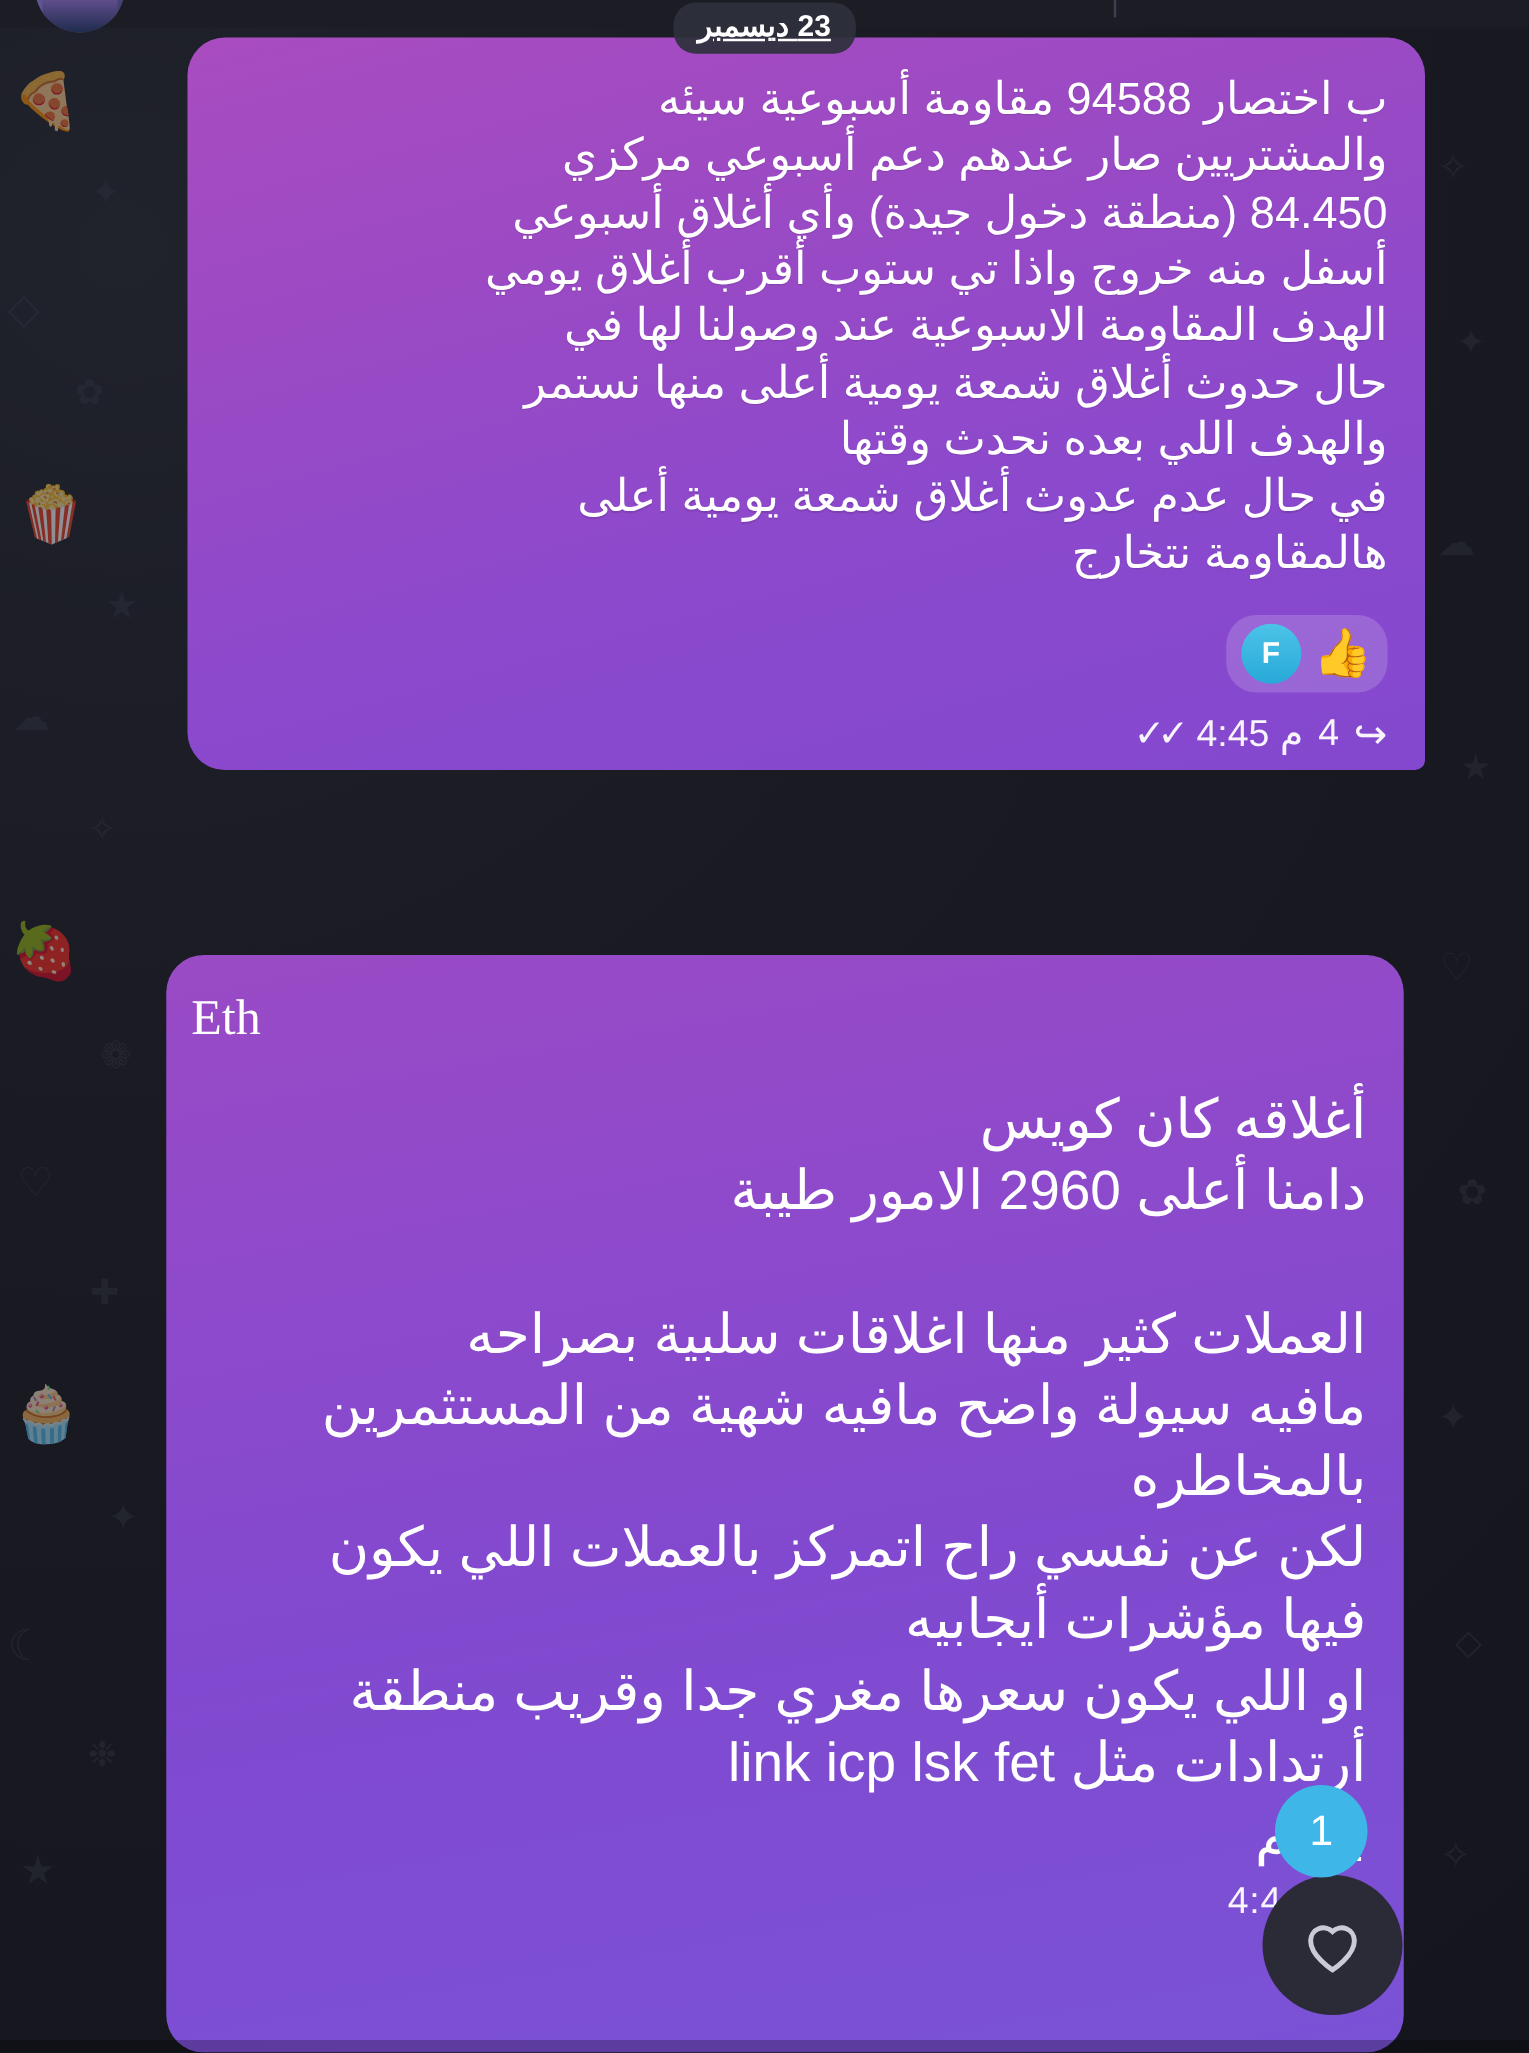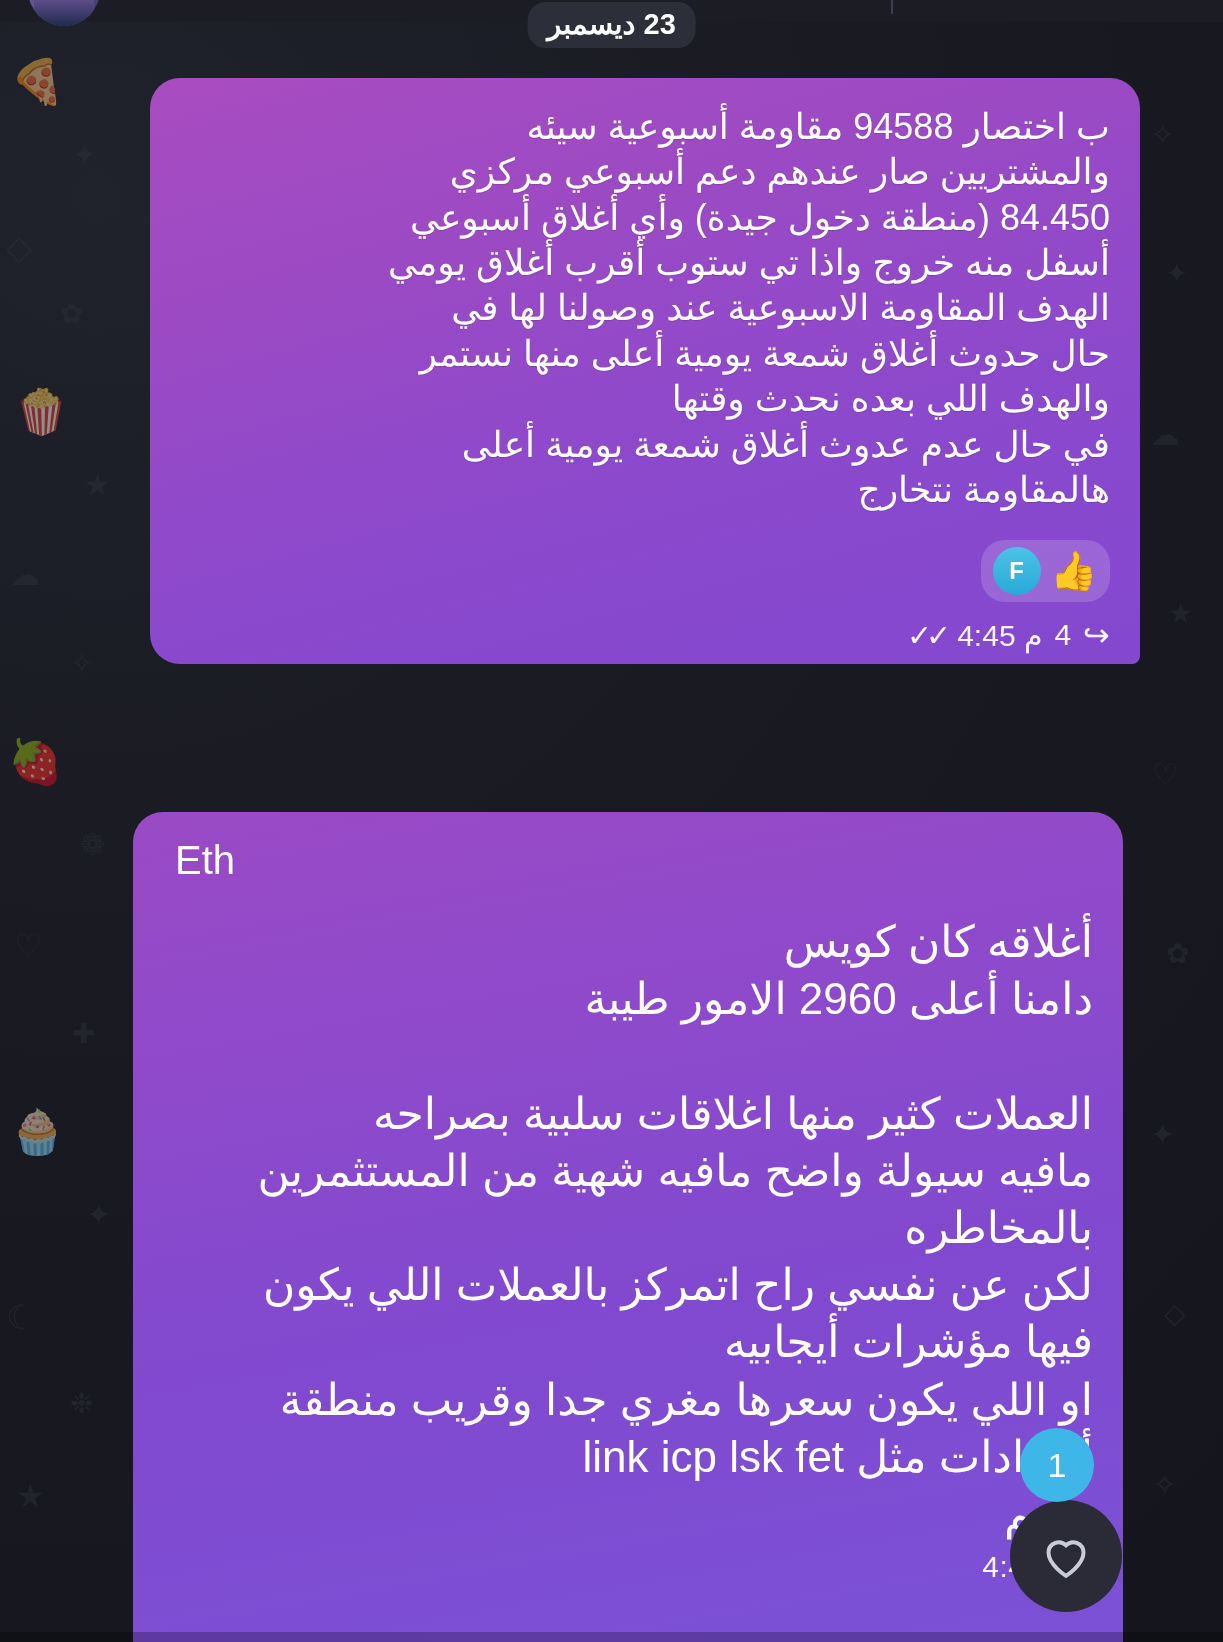--- a/index.html
+++ b/index.html
@@ -73,36 +73,36 @@
   }
 
   
   #date-chip {
     position: absolute;
     top: 2px;
     left: 50%;
     transform: translateX(-50%);
     background: rgba(46,48,60,0.92);
     color: #ffffff;
-    font-size: 29px;
+    font-size: 24px;
     font-weight: bold;
     padding: 5px 20px 7px;
     border-radius: 18px;
     white-space: nowrap;
     z-index: 5;
+    text-decoration: underline;
   }
 
   
   .bubble {
     position: absolute;
     border-radius: 30px;
     color: #ffffff;
     box-sizing: border-box;
-    padding: 26px 30px 18px 42px;
-    margin-top: 48px;
+    padding: 26px 30px 18px 20px;
   }
 
   #bubble-1 {
     top: 30px;
     left: 150px;
     width: 990px;
     background: linear-gradient(165deg, #a94cc0 0%, #9b4ac4 30%, #8b49cd 65%, #8348cf 100%);
     border-bottom-right-radius: 8px;
     padding-bottom: 10px;
   }
@@ -173,20 +173,21 @@
     height: 878px;
     background: linear-gradient(170deg, #9a4ac5 0%, #8f4acb 25%, #8149cf 55%, #7a52d6 100%);
     padding-bottom: 0;
   }
   #bubble-2 .title {
     font-size: 40px;
     font-weight: 500;
     direction: ltr;
     text-align: left;
     margin-bottom: 30px;
+    font-family: Liberation Serif, serif;
   }
   #bubble-2 .msg-text {
     font-size: 44px;
     line-height: 1.3;
     text-align: right;
     direction: rtl;
     white-space: pre-line;
     font-weight: 500;
   }
   #bubble-2 .meta {

